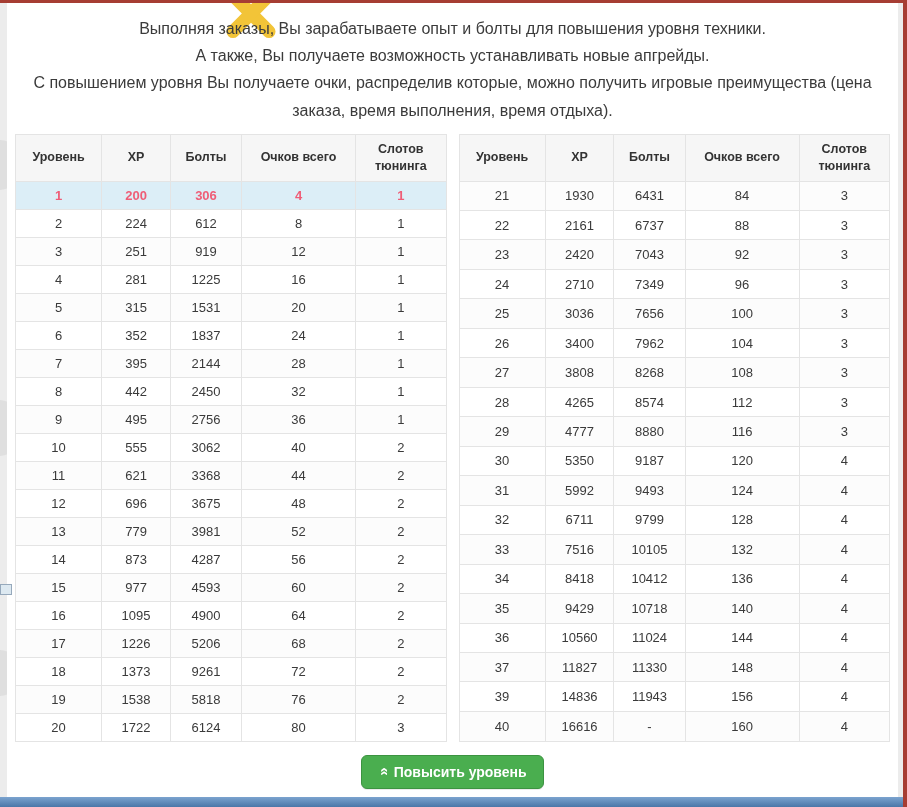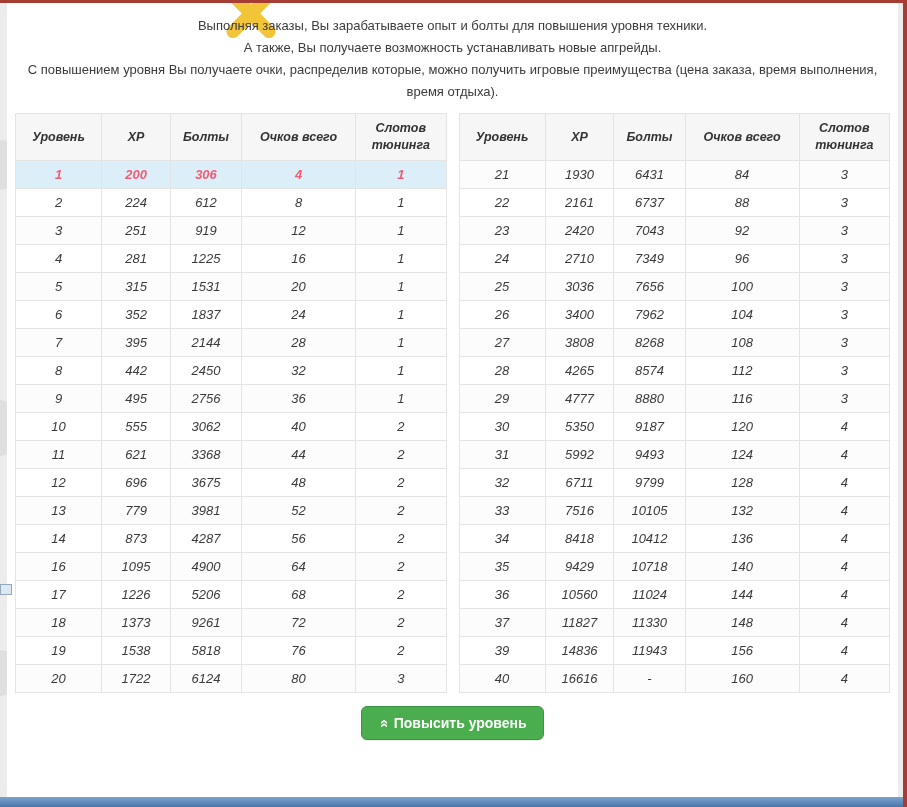--- a/index.html
+++ b/index.html
@@ -20,25 +20,25 @@
   .modal{position:absolute;left:7px;top:3px;right:9px;bottom:10px;background:#fff;
          padding:8px 8px 0;box-sizing:border-box;z-index:1;}
 
   
   .decor-x{position:absolute;left:212px;top:-18px;width:64px;height:58px;z-index:1;opacity:.95;}
   .decor-x::before,.decor-x::after{content:"";position:absolute;left:0;top:22px;width:64px;height:13px;
          background:#f2c12e;border-radius:7px;}
   .decor-x::before{transform:rotate(45deg);}
   .decor-x::after{transform:rotate(-45deg);}
 
-  .intro{position:relative;z-index:2;text-align:center;font-size:13px;color:#3b3b3b;
+  .intro{position:relative;z-index:2;text-align:center;font-size:16px;color:#3b3b3b;
          line-height:1.7;padding-top:4px;}
   .intro p{margin:0;}
 
-  .tables{position:relative;z-index:2;display:flex;gap:12px;margin-top:10px;font-style:italic;}
+  .tables{position:relative;z-index:2;display:flex;gap:12px;margin-top:10px;}
   table{flex:1;border-collapse:collapse;table-layout:fixed;background:#fff;}
   th,td{border:1px solid #e4e4e4;text-align:center;}
   th{background:#f6f6f6;font-size:12.5px;font-weight:bold;color:#333;padding:6px 4px;line-height:1.35;}
   td{font-size:13px;color:#3a3a3a;padding:6px 4px;}
   tbody tr:nth-child(odd) td{background:#fcfcfc;}
   tr.current td{background:var(--highlight-bg,#dceef7) !important;
                 color:var(--highlight-text,#ef5d77);font-weight:bold;}
   th:nth-child(1){width:20%;}
   th:nth-child(2){width:16%;}
   th:nth-child(3){width:16.5%;}
@@ -175,20 +175,27 @@
               <td>2</td>
             </tr>
             <tr>
               <td>14</td>
               <td>873</td>
               <td>4287</td>
               <td>56</td>
               <td>2</td>
             </tr>
             <tr>
+              <td>15</td>
+              <td>977</td>
+              <td>4593</td>
+              <td>60</td>
+              <td>2</td>
+            </tr>
+            <tr>
               <td>16</td>
               <td>1095</td>
               <td>4900</td>
               <td>64</td>
               <td>2</td>
             </tr>
             <tr>
               <td>17</td>
               <td>1226</td>
               <td>5206</td>

